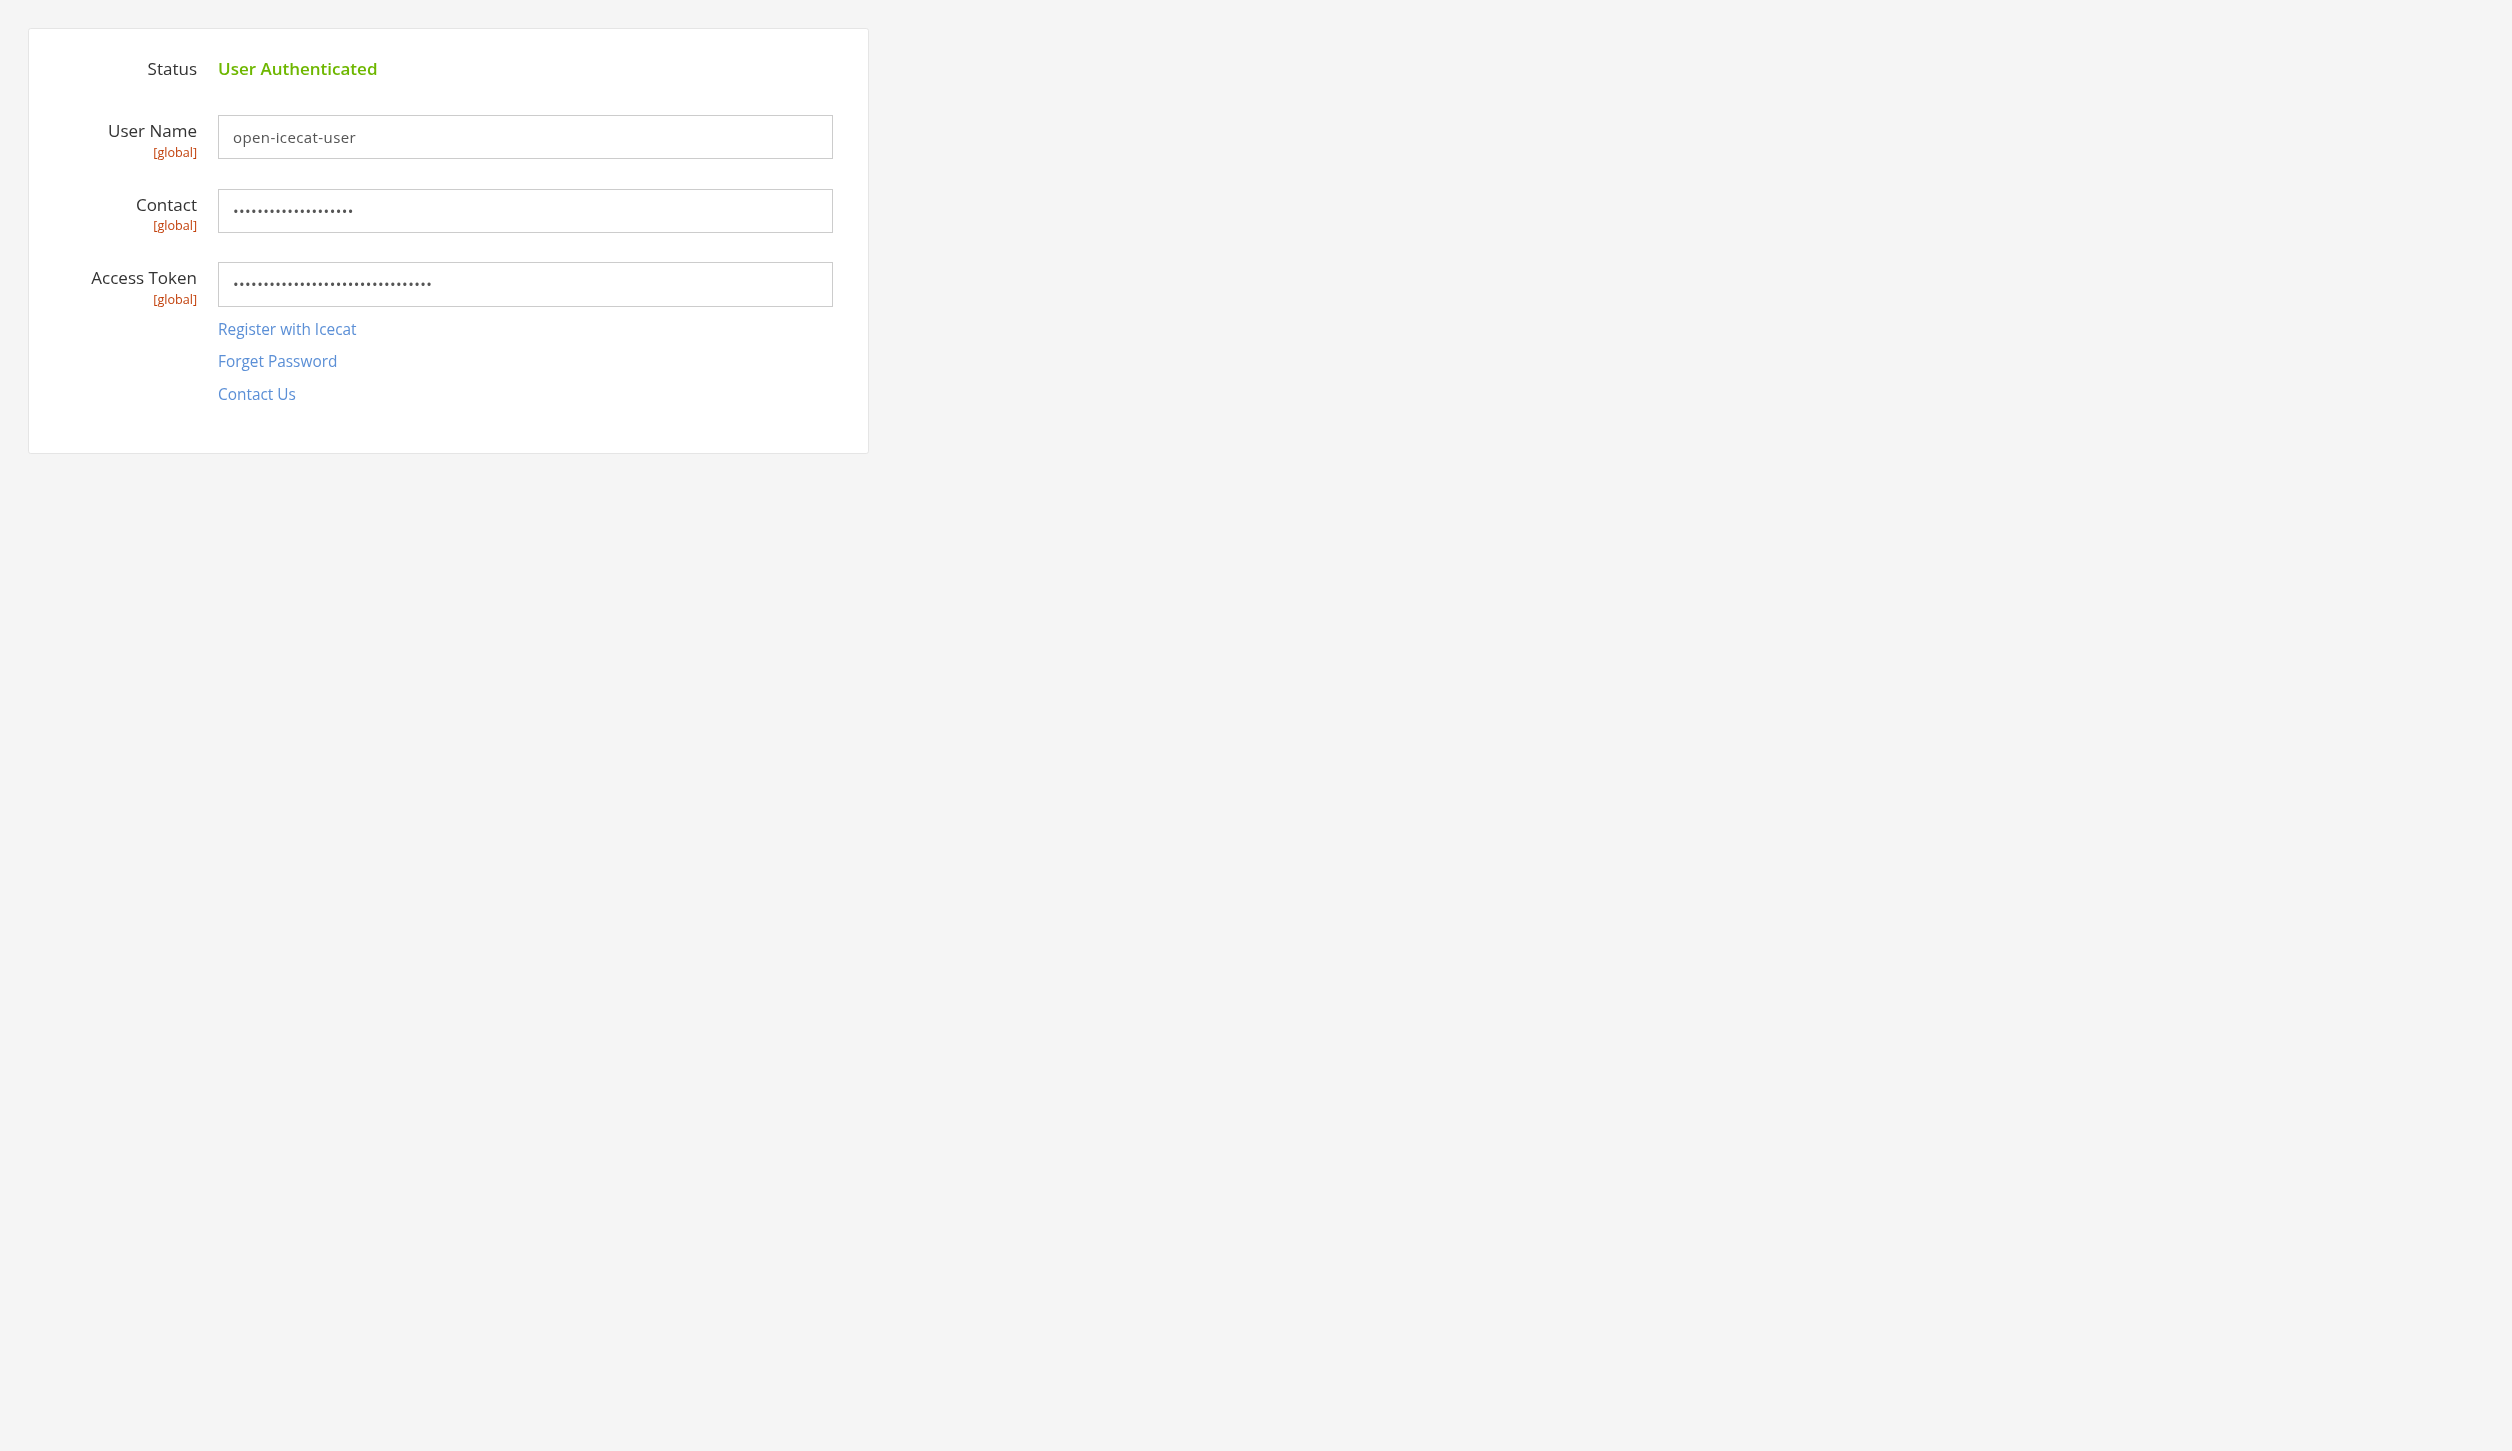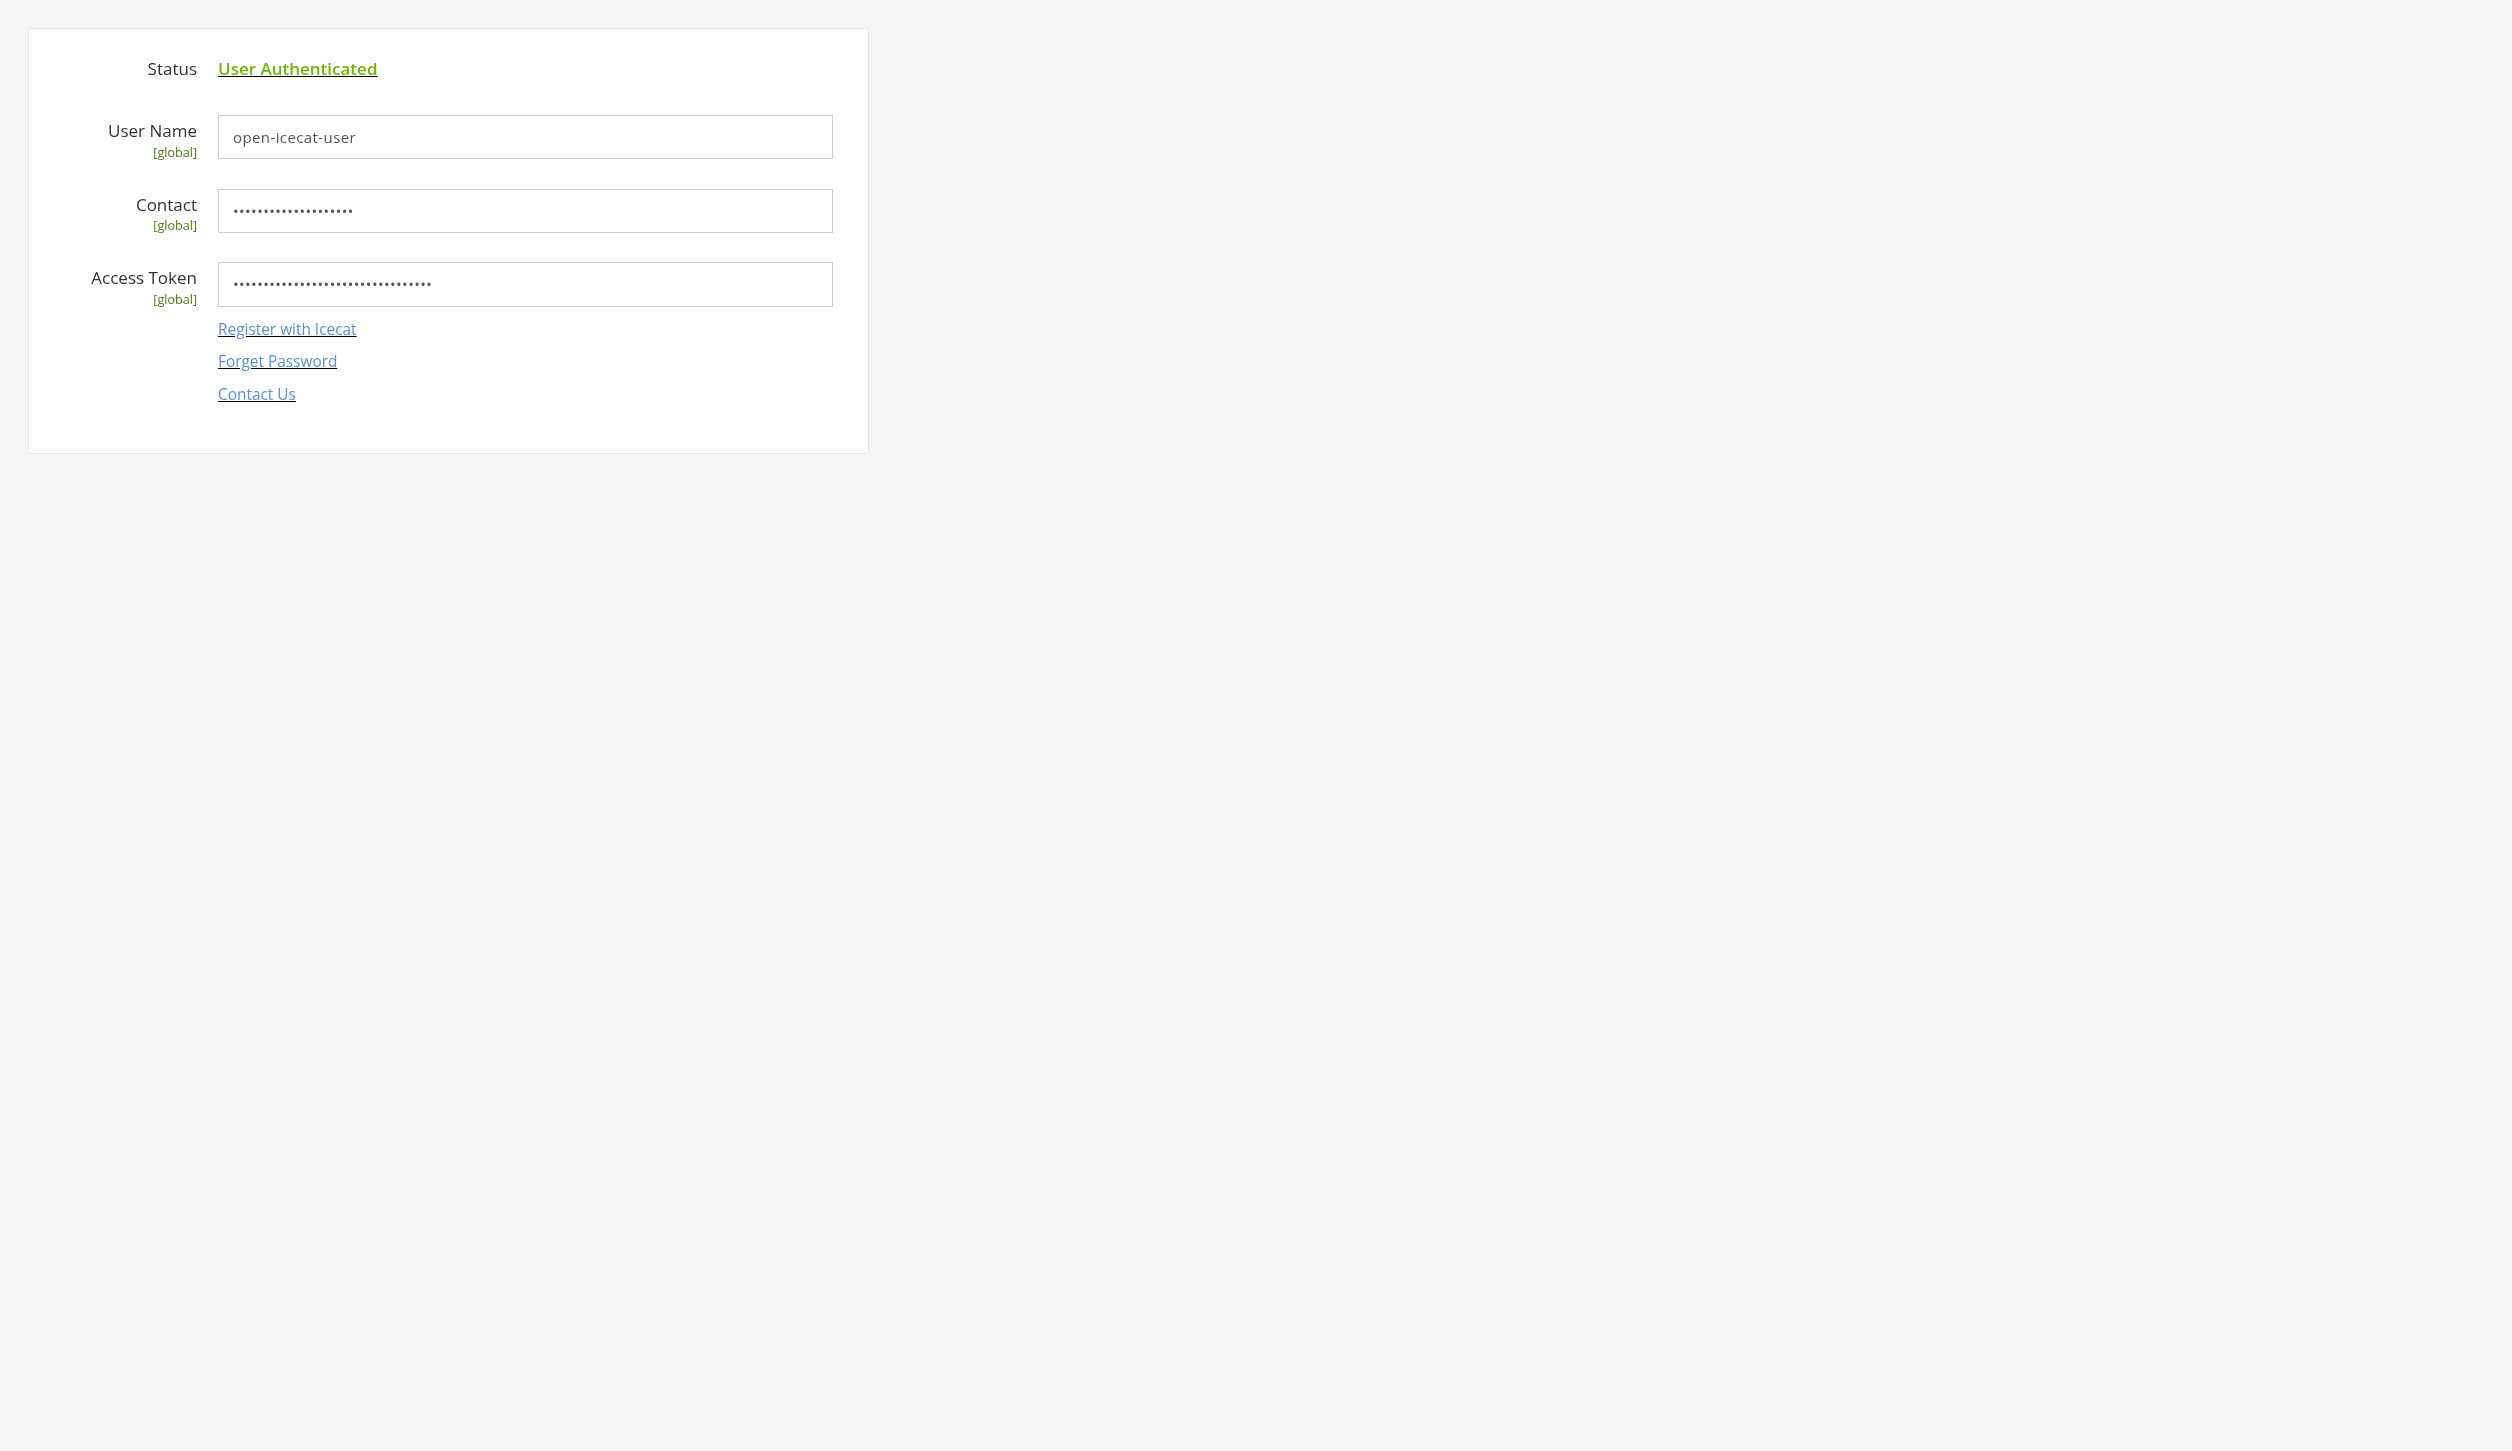--- a/index.html
+++ b/index.html
@@ -35,27 +35,26 @@
       padding-top: 4.2px;
     }
     .label-main {
       font-size: 17px;
       color: #333333;
       font-weight: 400;
       display: block;
     }
     .label-scope {
       font-size: 12.6px;
-      color: #4d7c0f;
+      color: #c2410c;
       display: block;
       margin-top: 1.4px;
     }
     .field-col {
       flex: 1;
-      text-decoration: underline;
     }
     .status-value {
       font-size: 17px;
       color: #6eb700;
       font-weight: 600;
       padding-top: 0;
     }
     .text-input {
       width: 100%;
       font-size: 15px;

